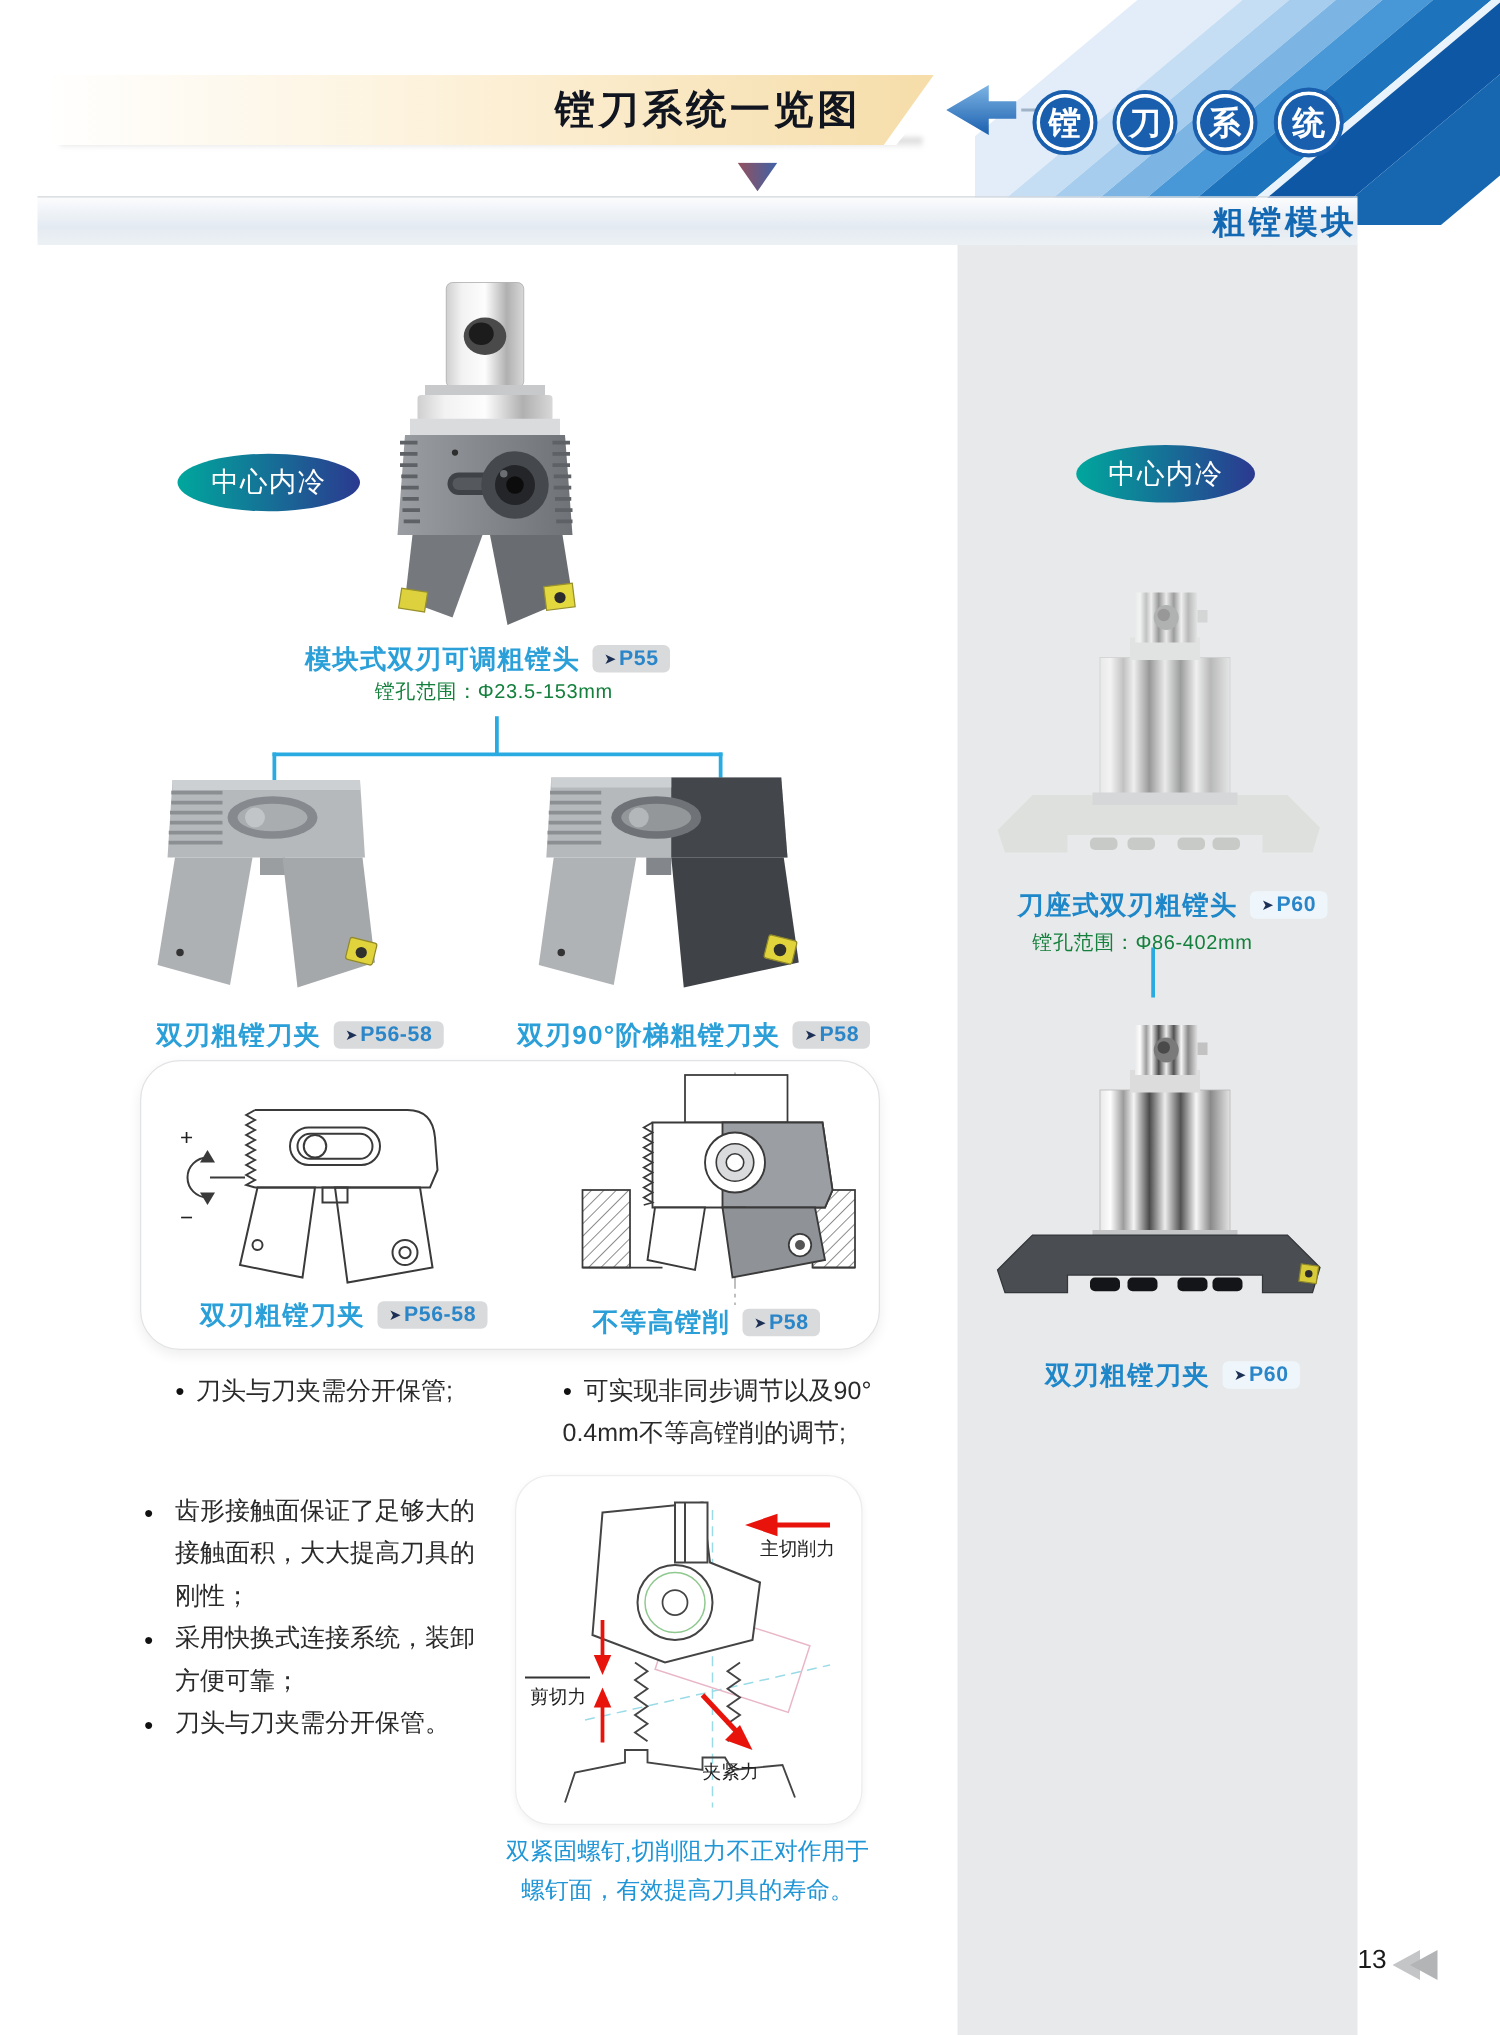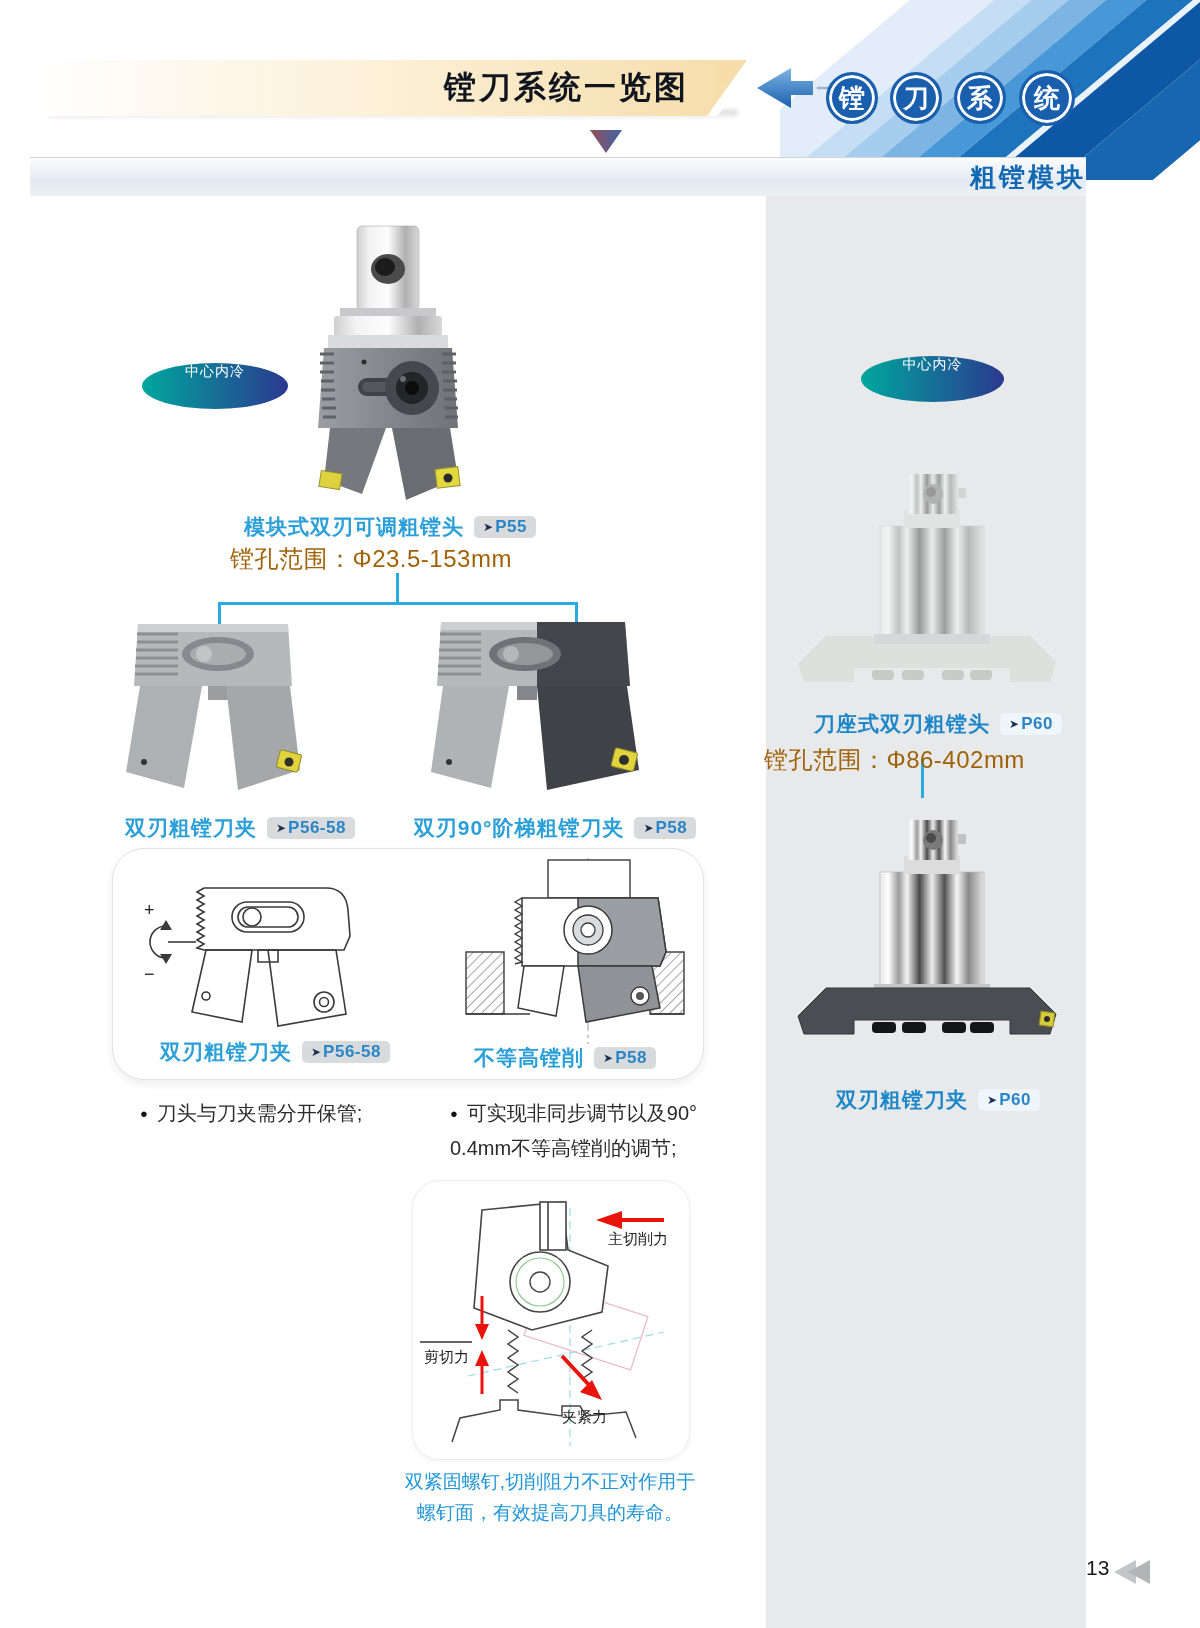--- a/index.html
+++ b/index.html
@@ -25,31 +25,31 @@
       color:#fff;font-weight:bold;font-size:26px;display:flex;align-items:center;justify-content:center;}
   .tri-marker{left:590px;top:130px;width:32px;height:23px;z-index:3;
       background:linear-gradient(90deg,#94505c,#3f63a8);
       clip-path:polygon(0 0,100% 0,50% 100%);}
   .section-band{left:30px;top:157px;width:1056px;height:38px;z-index:2;
       background:linear-gradient(180deg,#fbfcfe 0%,#e3eaf1 62%,#edf1f5 100%);
       border-top:1px solid #d2d6da;display:flex;align-items:center;justify-content:flex-end;}
   .section-title{font-size:26px;font-weight:bold;color:#1268b3;letter-spacing:3px;padding-left:52px;}
 
   
-  .coolant{z-index:3;border-radius:50%;display:flex;justify-content:center;
-      background:linear-gradient(90deg,#00a79d,#2b3990);color:#fff;font-size:14px;letter-spacing:1px;}
+  .coolant{z-index:3;border-radius:50%;display:flex;align-items:center;justify-content:center;
+      background:linear-gradient(90deg,#00a79d,#2b3990);color:#fff;font-size:22px;letter-spacing:1px;}
   .lblrow{z-index:3;display:flex;align-items:center;justify-content:center;gap:10px;white-space:nowrap;}
   .plabel{color:#2a9fd8;font-size:21px;font-weight:600;letter-spacing:1px;}
   .plabel.bold{color:#1e87c9;font-weight:bold;}
   .pill{display:inline-flex;align-items:center;background:#d9dadb;border-radius:5px;
       padding:2px 9px 3px;line-height:1;}
   .pill.pale{background:#eef6fc;}
   .pill .arr{color:#1c2f55;font-size:12px;margin-right:2px;}
   .pill .pg{color:#2a86c8;font-size:17px;font-weight:600;letter-spacing:.5px;}
-  .spec{z-index:3;font-size:24px;color:#a16207;letter-spacing:.5px;}
+  .spec{z-index:3;text-align:center;font-size:16px;color:#15803d;letter-spacing:.5px;}
   .conn{background:#29abe2;z-index:2;}
 
   
   .round-box{left:112px;top:848px;width:590px;height:230px;border-radius:32px;background:#fff;
       border:1px solid #e2e3e5;box-shadow:0 4px 10px rgba(0,0,0,.07);z-index:2;}
   .force-box{left:412px;top:1180px;width:276px;height:278px;border-radius:28px;background:#fff;
       border:1px solid #ededee;box-shadow:0 2px 6px rgba(0,0,0,.05);z-index:2;}
 
   
   .featb{z-index:3;font-size:20px;line-height:34px;color:#2a2a2a;}
@@ -318,20 +318,25 @@
     <span class="plabel">不等高镗削</span>
     <span class="pill">
         <span class="arr">➤</span>
         <span class="pg">P58</span>
       </span>
   </div>
 
   <div class="abs featb" style="left:140px;top:1096px;width:310px;">刀头与刀夹需分开保管;</div>
   <div class="abs featb" style="left:450px;top:1096px;width:262px;">可实现非同步调节以及90° 0.4mm不等高镗削的调节;</div>
 
+  <ul class="abs notes" style="left:115px;top:1192px;">
+    <li>齿形接触面保证了足够大的接触面积，大大提高刀具的刚性；</li>
+    <li>采用快换式连接系统，装卸方便可靠；</li>
+    <li>刀头与刀夹需分开保管。</li>
+  </ul>
 
   <div class="abs force-box"></div>
   <svg class="abs" style="left:412px;top:1180px;z-index:3;" width="276" height="278" viewBox="0 0 276 278">
     <line x1="158" y1="28" x2="158" y2="266" stroke="#9adbe8" stroke-width="1.2" stroke-dasharray="8 5"></line>
     <line x1="56" y1="196" x2="252" y2="152" stroke="#9adbe8" stroke-width="1.2" stroke-dasharray="8 5"></line>
     <g stroke="#e9b6c6" fill="none" stroke-width="1.2">
       <rect x="118" y="118" width="112" height="56" transform="rotate(18 174 146)"></rect>
       <circle cx="128" cy="102" r="36"></circle>
     </g>
     <g stroke="#444" stroke-width="1.6" fill="#fff">

